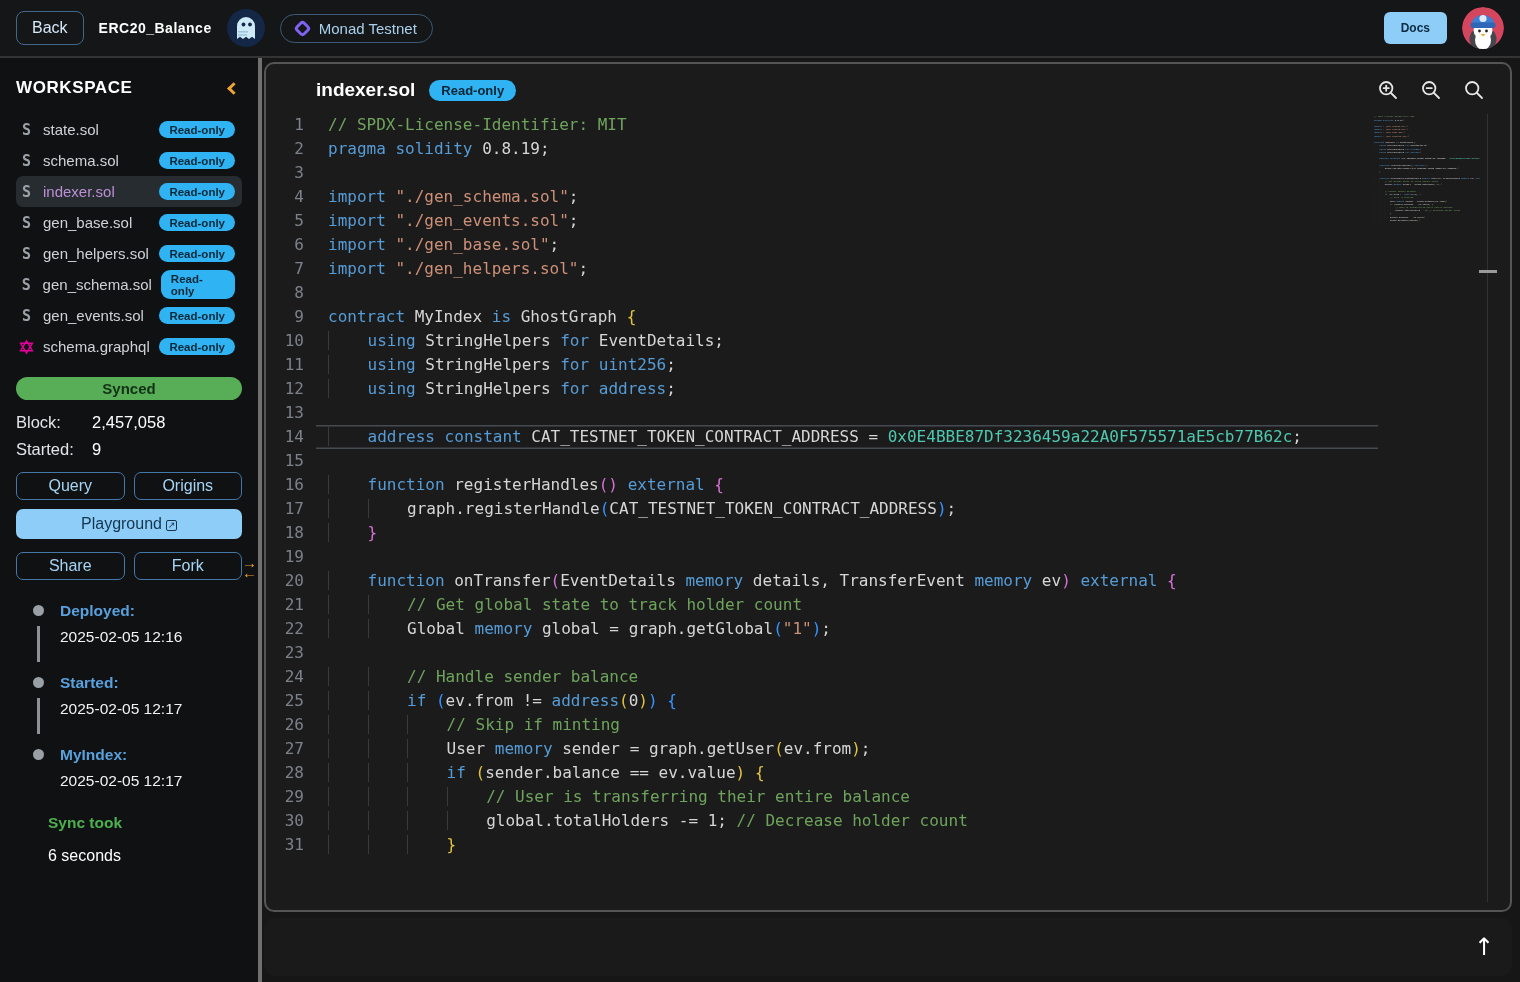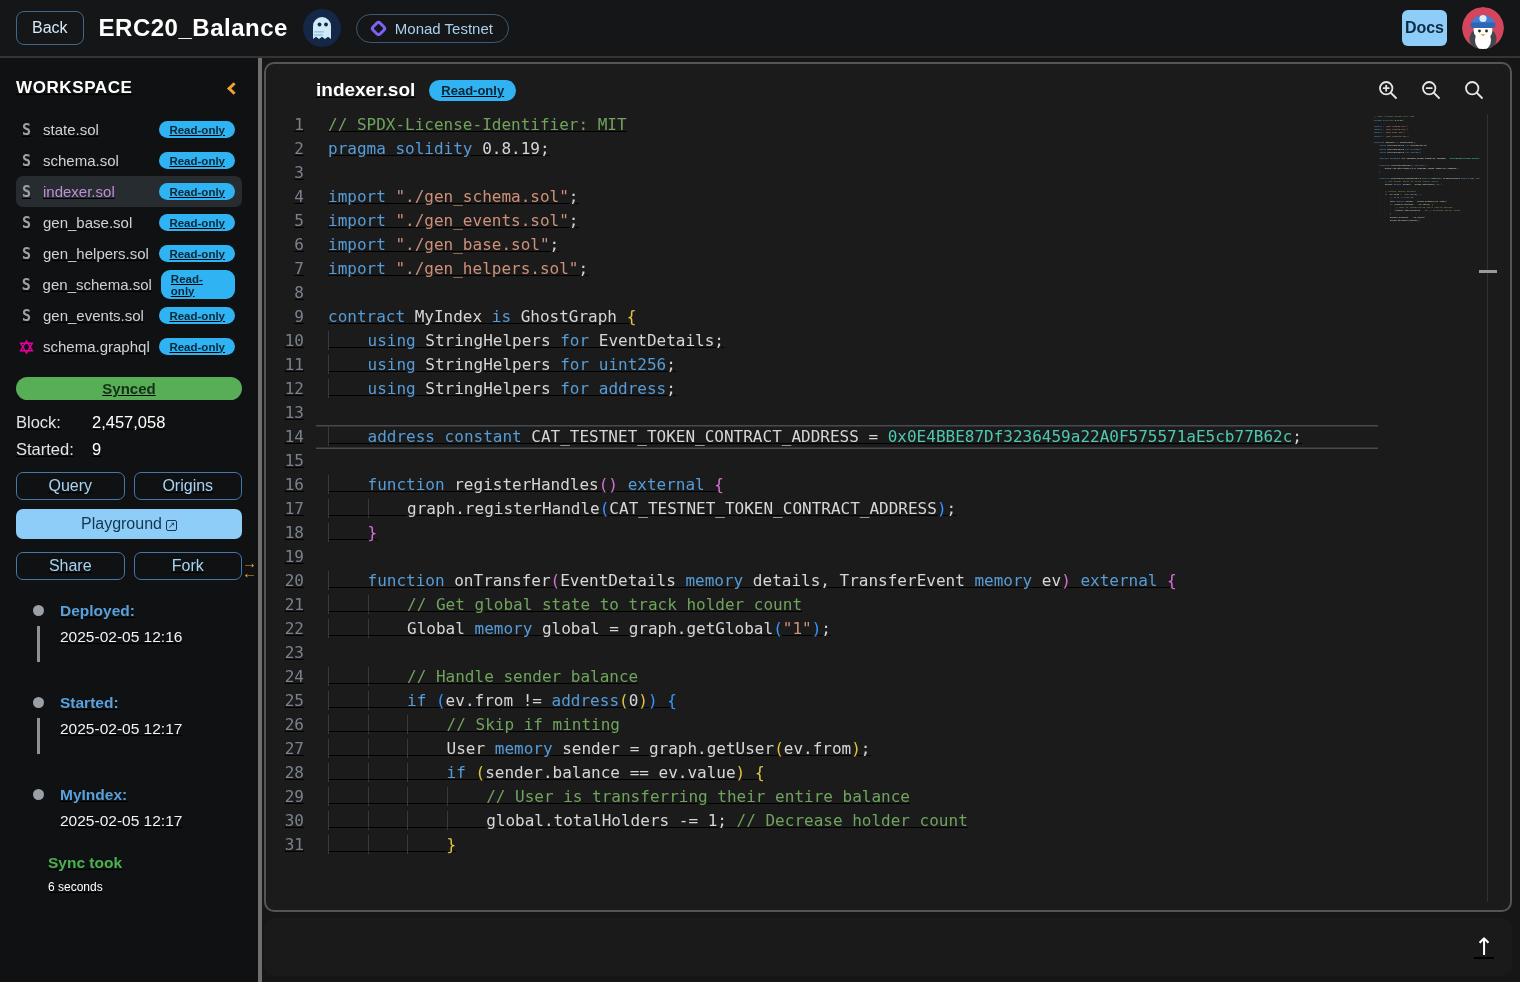--- a/index.html
+++ b/index.html
@@ -5,33 +5,33 @@
   * { margin:0; padding:0; box-sizing:border-box; }
   html,body { width:1520px; height:982px; overflow:hidden; background:#0c0c0d;
     font-family:"Liberation Sans", sans-serif; }
 
   
   .topbar { height:58px; display:flex; align-items:center; gap:15px;
     padding:0 16px; background:#151617; border-bottom:2px solid #343434; }
   .back-btn { background:transparent; border:1px solid #41688c; color:#d5e9f9;
     border-radius:8px; padding:7px 15px; font-size:16px; cursor:pointer;
     font-family:inherit; }
-  .app-title { color:#ffffff; font-weight:bold; font-size:24px; letter-spacing:.5px; }
+  .app-title { color:#ffffff; font-weight:bold; font-size:14px; letter-spacing:.5px; }
   .ghost-logo { width:38px; height:38px; flex:none; }
   .network-pill { display:flex; align-items:center; gap:10px; border:1px solid #3c5a77;
     border-radius:15px; padding:4px 15px; color:#a9cfec; font-size:15px; height:29px; }
   .monad-glyph { width:13px; height:13px; border:3px solid #7e62f2; border-radius:4px;
     transform:rotate(45deg); }
   .docs-btn { margin-left:auto; background:#8ecdf8; color:#0e2b44; font-weight:bold;
-    font-size:16px; border:none; border-radius:6px; padding:9px 3px; cursor:pointer;
+    font-size:12px; border:none; border-radius:6px; padding:9px 17px; cursor:pointer;
     font-family:inherit; }
   .avatar { width:42px; height:42px; border-radius:50%; overflow:hidden; flex:none; }
 
   
-  .content { display:flex; height:924px;text-decoration:underline; }
+  .content { display:flex; height:924px; }
   .sidebar { width:258px; background:#101112; padding:14px 16px 0 16px; flex:none; }
   .v-divider { width:4px; background:#6f6f6f; position:relative; }
   .resize-handle { position:absolute; left:-16px; top:500px; display:flex;
     flex-direction:column; color:#f0a232; font-size:15px; font-weight:bold;
     line-height:10px; cursor:ew-resize; }
   .main { flex:1; background:#161616; padding:4px 8px 0 2px; display:flex;
     flex-direction:column; }
 
   
   .ws-head { display:flex; justify-content:space-between; align-items:center;
@@ -59,31 +59,31 @@
   .sb-btn { flex:1; text-align:center; border:1px solid #4478a8; color:#a6d4f5;
     border-radius:7px; font-size:16px; padding:4px 0; background:transparent;
     cursor:pointer; font-family:inherit; }
   .playground-btn { width:100%; background:#8ecdf8; color:#14364f; font-size:16px;
     border:none; border-radius:7px; padding:6px 15px; margin-top:9px; cursor:pointer;
     font-family:inherit; }
   .ext { display:inline-block; width:11px; height:11px; border:1.5px solid #14364f;
     border-radius:2px; font-size:9px; line-height:9px; vertical-align:1px;
     margin-left:4px; }
   .tl { margin-top:22px; }
-  .tl-item { position:relative; padding-left:44px; height:72px;margin-top:20px; }
+  .tl-item { position:relative; padding-left:44px; height:72px; }
   .tl-item.last { height:58px; }
   .tl-dot { position:absolute; left:17px; top:3px; width:11px; height:11px;
     border-radius:50%; background:#9aa0a5; }
   .tl-line { position:absolute; left:21px; top:24px; width:2.5px; height:36px;
     background:#8d9297; }
   .tl-label { color:#59a0dc; font-weight:bold; font-size:15.5px; }
   .tl-date { color:#f2f2f2; font-size:15.5px; margin-top:8px; }
   .sync-took { margin:10px 0 0 32px; }
   .st-label { color:#4cb050; font-weight:bold; font-size:15.5px; }
-  .st-val { color:#ffffff; font-size:12px; margin-top:8px; }
+  .st-val { color:#ffffff; font-size:16px; margin-top:15px; }
 
   
   .editor-card { height:850px; background:#1b1b1c; border:2px solid #555555;
     border-radius:10px; overflow:hidden; display:flex; flex-direction:column; }
   .editor-header { height:46px; flex:none; display:flex; align-items:center; gap:14px;
     padding:6px 26px 0 50px; }
   .editor-title { color:#ffffff; font-weight:bold; font-size:19px; }
   .ro-badge { background:#2fb3f2; color:#092433; font-size:13px; font-weight:bold;
     padding:3px 12px; border-radius:12px; }
   .editor-icons { margin-left:auto; display:flex; gap:23px; }

